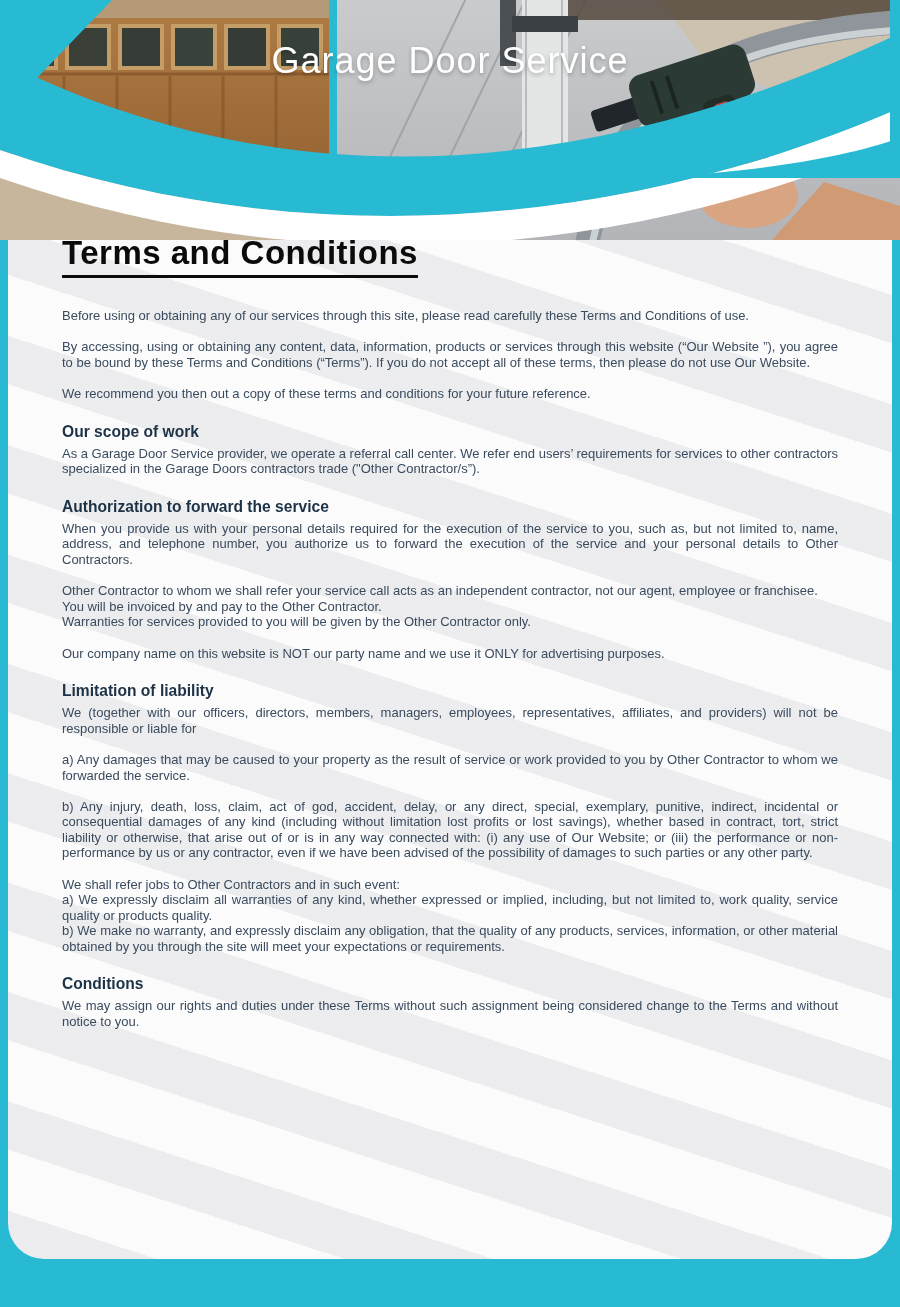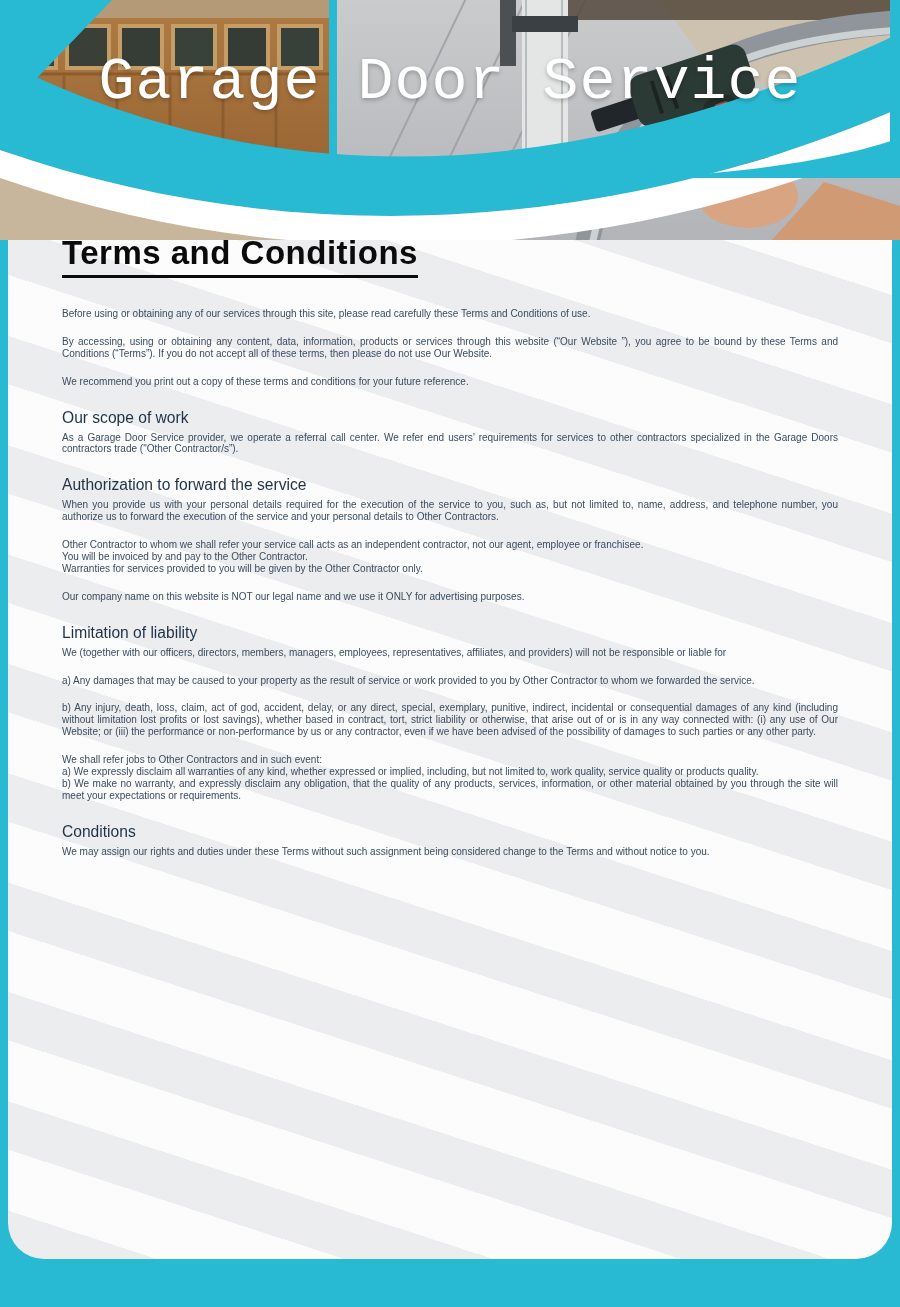--- a/index.html
+++ b/index.html
@@ -47,53 +47,53 @@
     letter-spacing:0.5px;
     color:var(--title-text);
   }
   .doc-title .title-text{
     display:inline-block;
     border-bottom:3px solid var(--title-text);
     padding-bottom:3px;
   }
   .para{
     margin:0 0 16px 0;
-    font-size:10px;
+    font-size:13px;
     line-height:1.19;
     color:var(--body-text);
     text-align:justify;
     white-space:pre-line;
   }
   .sec{margin:0;}
   .sec-h{
     margin:21px 0 5px 0;
     font-size:15.6px;
-    font-weight:normal;
+    font-weight:bold;
     color:var(--heading-text);
   }
   
   .hero{
     position:absolute;
     top:0; left:0;
     width:900px; height:240px;
     z-index:2;
     pointer-events:none;
   }
   .hero svg{display:block;}
   .brand{
     position:absolute;
     top:32px; left:0; right:0;
-    margin:16px;
+    margin:8px;
     text-align:center;
-    font-size:60px;
+    font-size:36px;
     font-weight:500;
     color:#ffffff;
     letter-spacing:1px;
     text-shadow:0 2px 4px rgba(0,0,0,0.25);
-    font-family:Liberation Mono, monospace;
+    font-family:Liberation Sans, sans-serif;
   }
   .accent-fill{fill:var(--accent);}
   .white-fill{fill:var(--band-white);}
   .footer-band{
     position:absolute;
     left:0; right:0; bottom:0;
     height:48px;
     background:var(--accent);
     z-index:0;
   }
@@ -104,37 +104,37 @@
 <div class="page">
 
   <div class="footer-band"></div>
 
   <main class="card">
     <div class="card-inner">
       <h2 class="doc-title"><span class="title-text">Terms and Conditions</span></h2>
 
       <p class="para">Before using or obtaining any of our services through this site, please read carefully these Terms and Conditions of use.</p>
       <p class="para">By accessing, using or obtaining any content, data, information, products or services through this website (“Our Website ”), you agree to be bound by these Terms and Conditions (“Terms”). If you do not accept all of these terms, then please do not use Our Website.</p>
-      <p class="para">We recommend you print out a copy of these terms and conditions for your future reference.</p>
+      <p class="para">We recommend you then out a copy of these terms and conditions for your future reference.</p>
 
       <section class="sec">
         <h3 class="sec-h">Our scope of work</h3>
         <p class="para">As a Garage Door Service provider, we operate a referral call center. We refer end users’ requirements for services to other contractors specialized in the Garage Doors contractors trade ("Other Contractor/s”).</p>
       </section>
 
       <section class="sec">
         <h3 class="sec-h">Authorization to forward the service</h3>
         <p class="para">When you provide us with your personal details required for the execution of the service to you, such as, but not limited to, name, address, and telephone number, you authorize us to forward the execution of the service and your personal details to Other Contractors.</p>
       </section>
 
       <section class="sec">
         <p class="para">Other Contractor to whom we shall refer your service call acts as an independent contractor, not our agent, employee or franchisee.
 You will be invoiced by and pay to the Other Contractor.
 Warranties for services provided to you will be given by the Other Contractor only.</p>
-        <p class="para">Our company name on this website is NOT our legal name and we use it ONLY for advertising purposes.</p>
+        <p class="para">Our company name on this website is NOT our party name and we use it ONLY for advertising purposes.</p>
       </section>
 
       <section class="sec">
         <h3 class="sec-h">Limitation of liability</h3>
         <p class="para">We (together with our officers, directors, members, managers, employees, representatives, affiliates, and providers) will not be responsible or liable for</p>
         <p class="para">a) Any damages that may be caused to your property as the result of service or work provided to you by Other Contractor to whom we forwarded the service.</p>
         <p class="para">b) Any injury, death, loss, claim, act of god, accident, delay, or any direct, special, exemplary, punitive, indirect, incidental or consequential damages of any kind (including without limitation lost profits or lost savings), whether based in contract, tort, strict liability or otherwise, that arise out of or is in any way connected with: (i) any use of Our Website; or (iii) the performance or non-performance by us or any contractor, even if we have been advised of the possibility of damages to such parties or any other party.</p>
       </section>
 
       <section class="sec">

